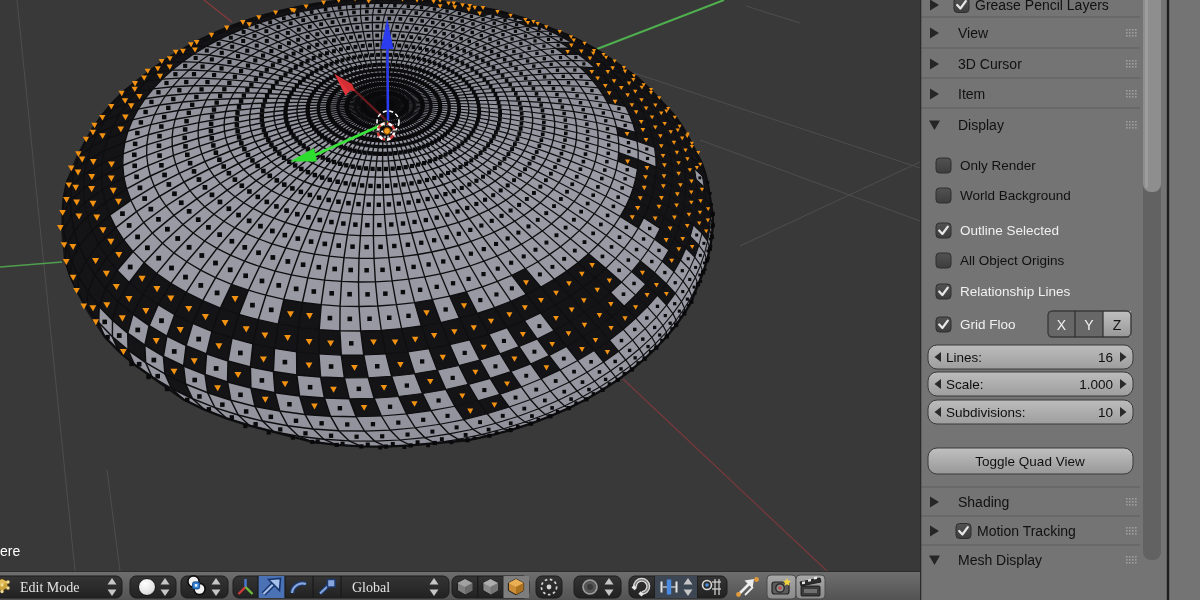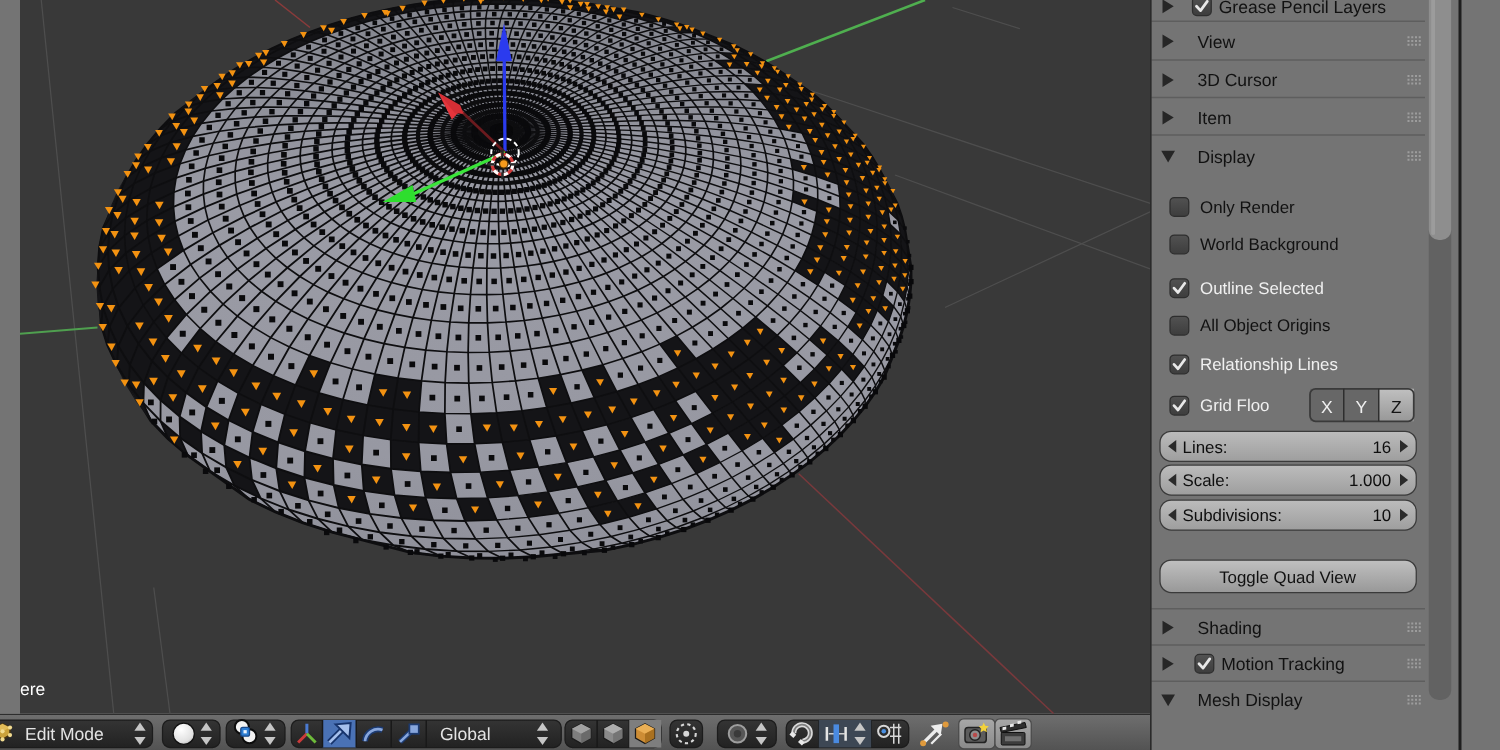--- a/index.html
+++ b/index.html
@@ -1,16 +1,16 @@
 <!DOCTYPE html>
 <html><head><meta charset="utf-8"><style>
 * { margin:0; padding:0; box-sizing:border-box; }
 html,body { width:1200px; height:600px; font-family:"Liberation Sans",sans-serif; overflow:hidden; background:#747474; }
-#vp { position:absolute; left:16px; top:0; width:920px; height:514px; }
-#hdr { position:absolute; left:0; top:571px; width:920px; height:29px; }
+#vp { position:absolute; left:0; top:0; width:920px; height:514px; }
+#hdr { position:absolute; left:0; top:571px; width:920px; height:29px;font-family:Liberation Serif, serif; }
 #panel { position:absolute; left:920px; top:0; width:280px; height:595px; }
 </style></head><body>
 <div id="vp">
 <svg width="920" height="571" viewBox="0 0 920 571">
 <rect width="920" height="571" fill="#393939"></rect>
 <g stroke="#4e4e4e" stroke-width="1" fill="none">
 <line x1="17" y1="0" x2="75" y2="571"></line>
 <line x1="107" y1="470" x2="120" y2="571"></line>
 <line x1="628" y1="71" x2="920" y2="168"></line>
 <line x1="700" y1="140" x2="920" y2="221"></line>

